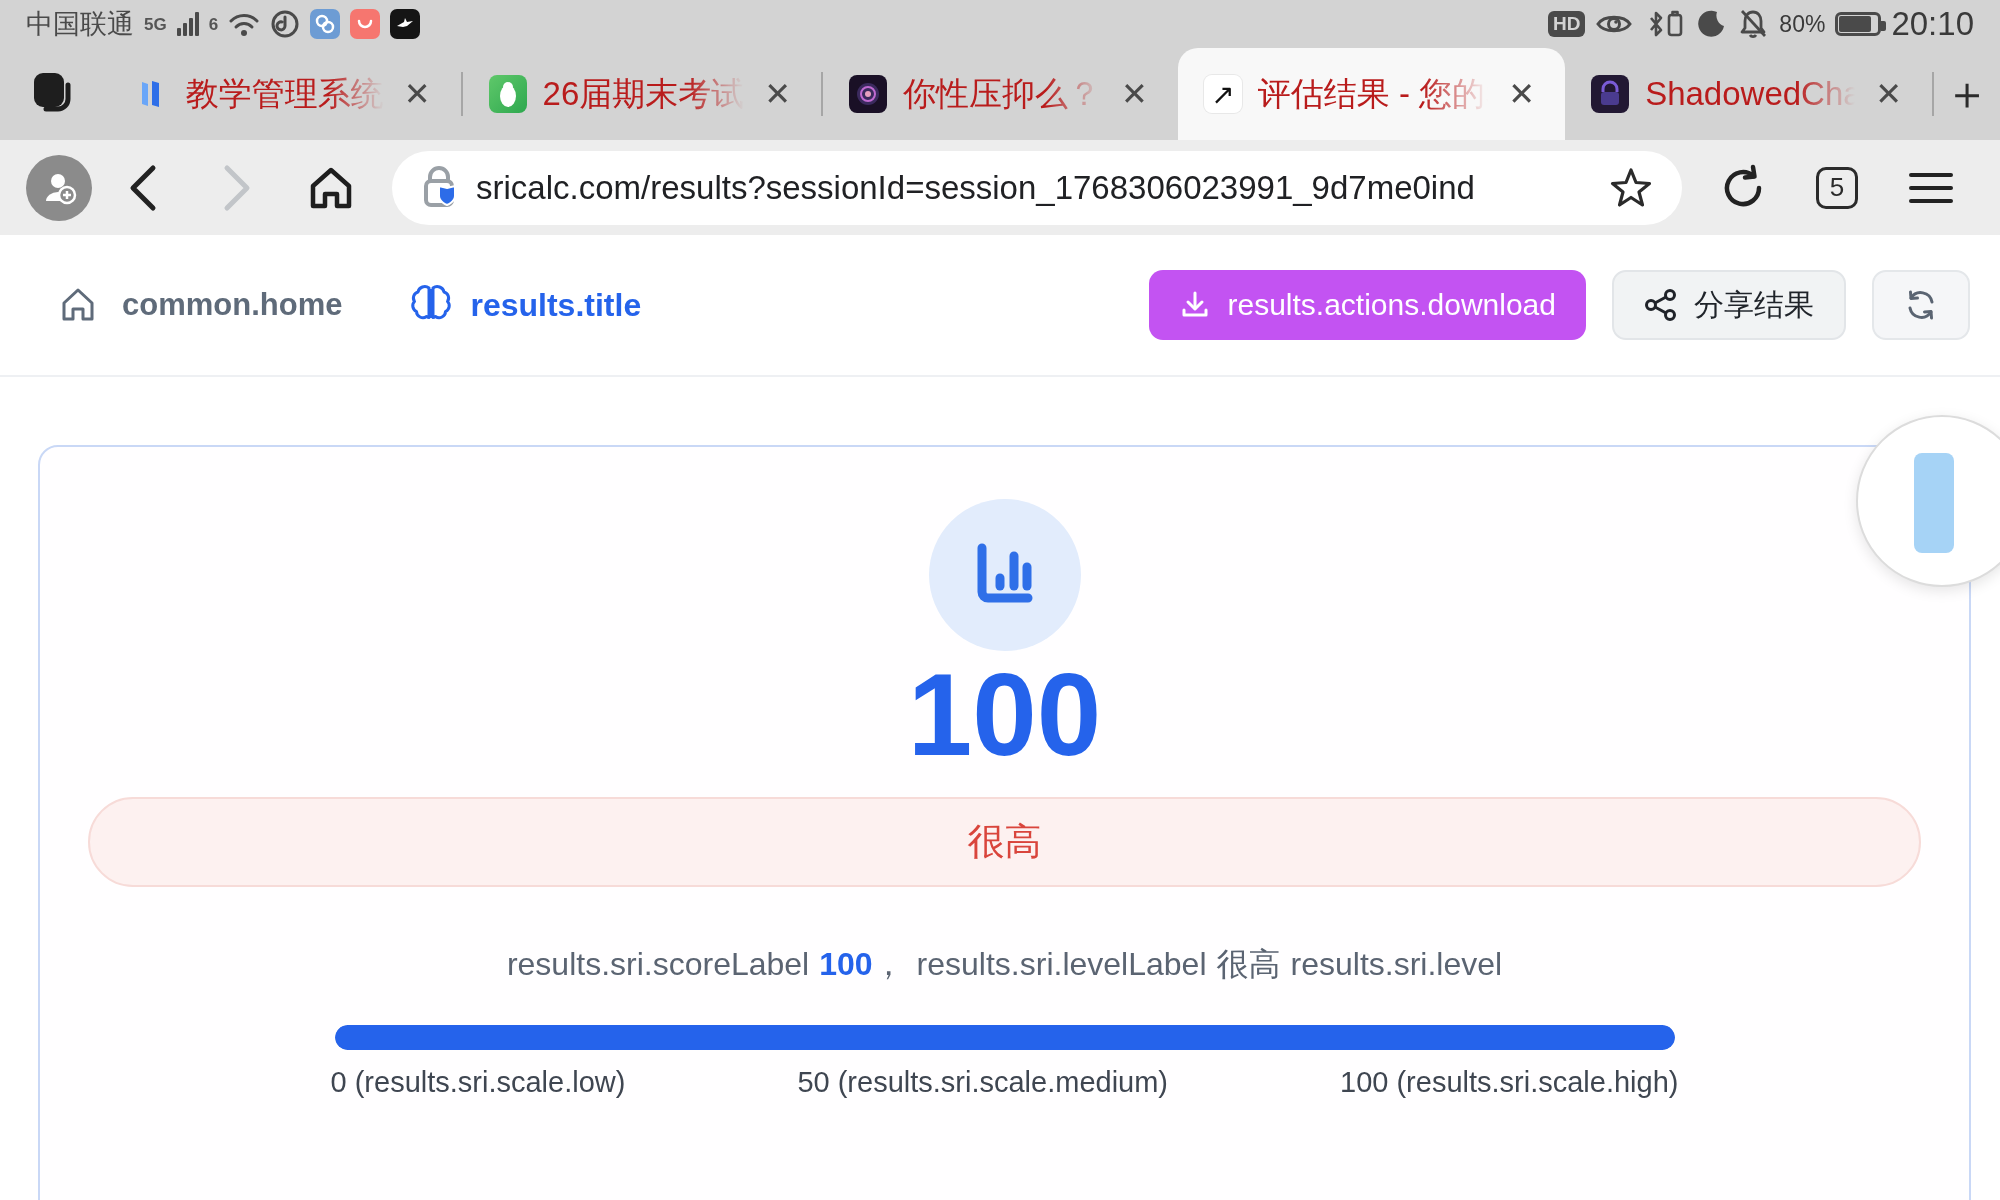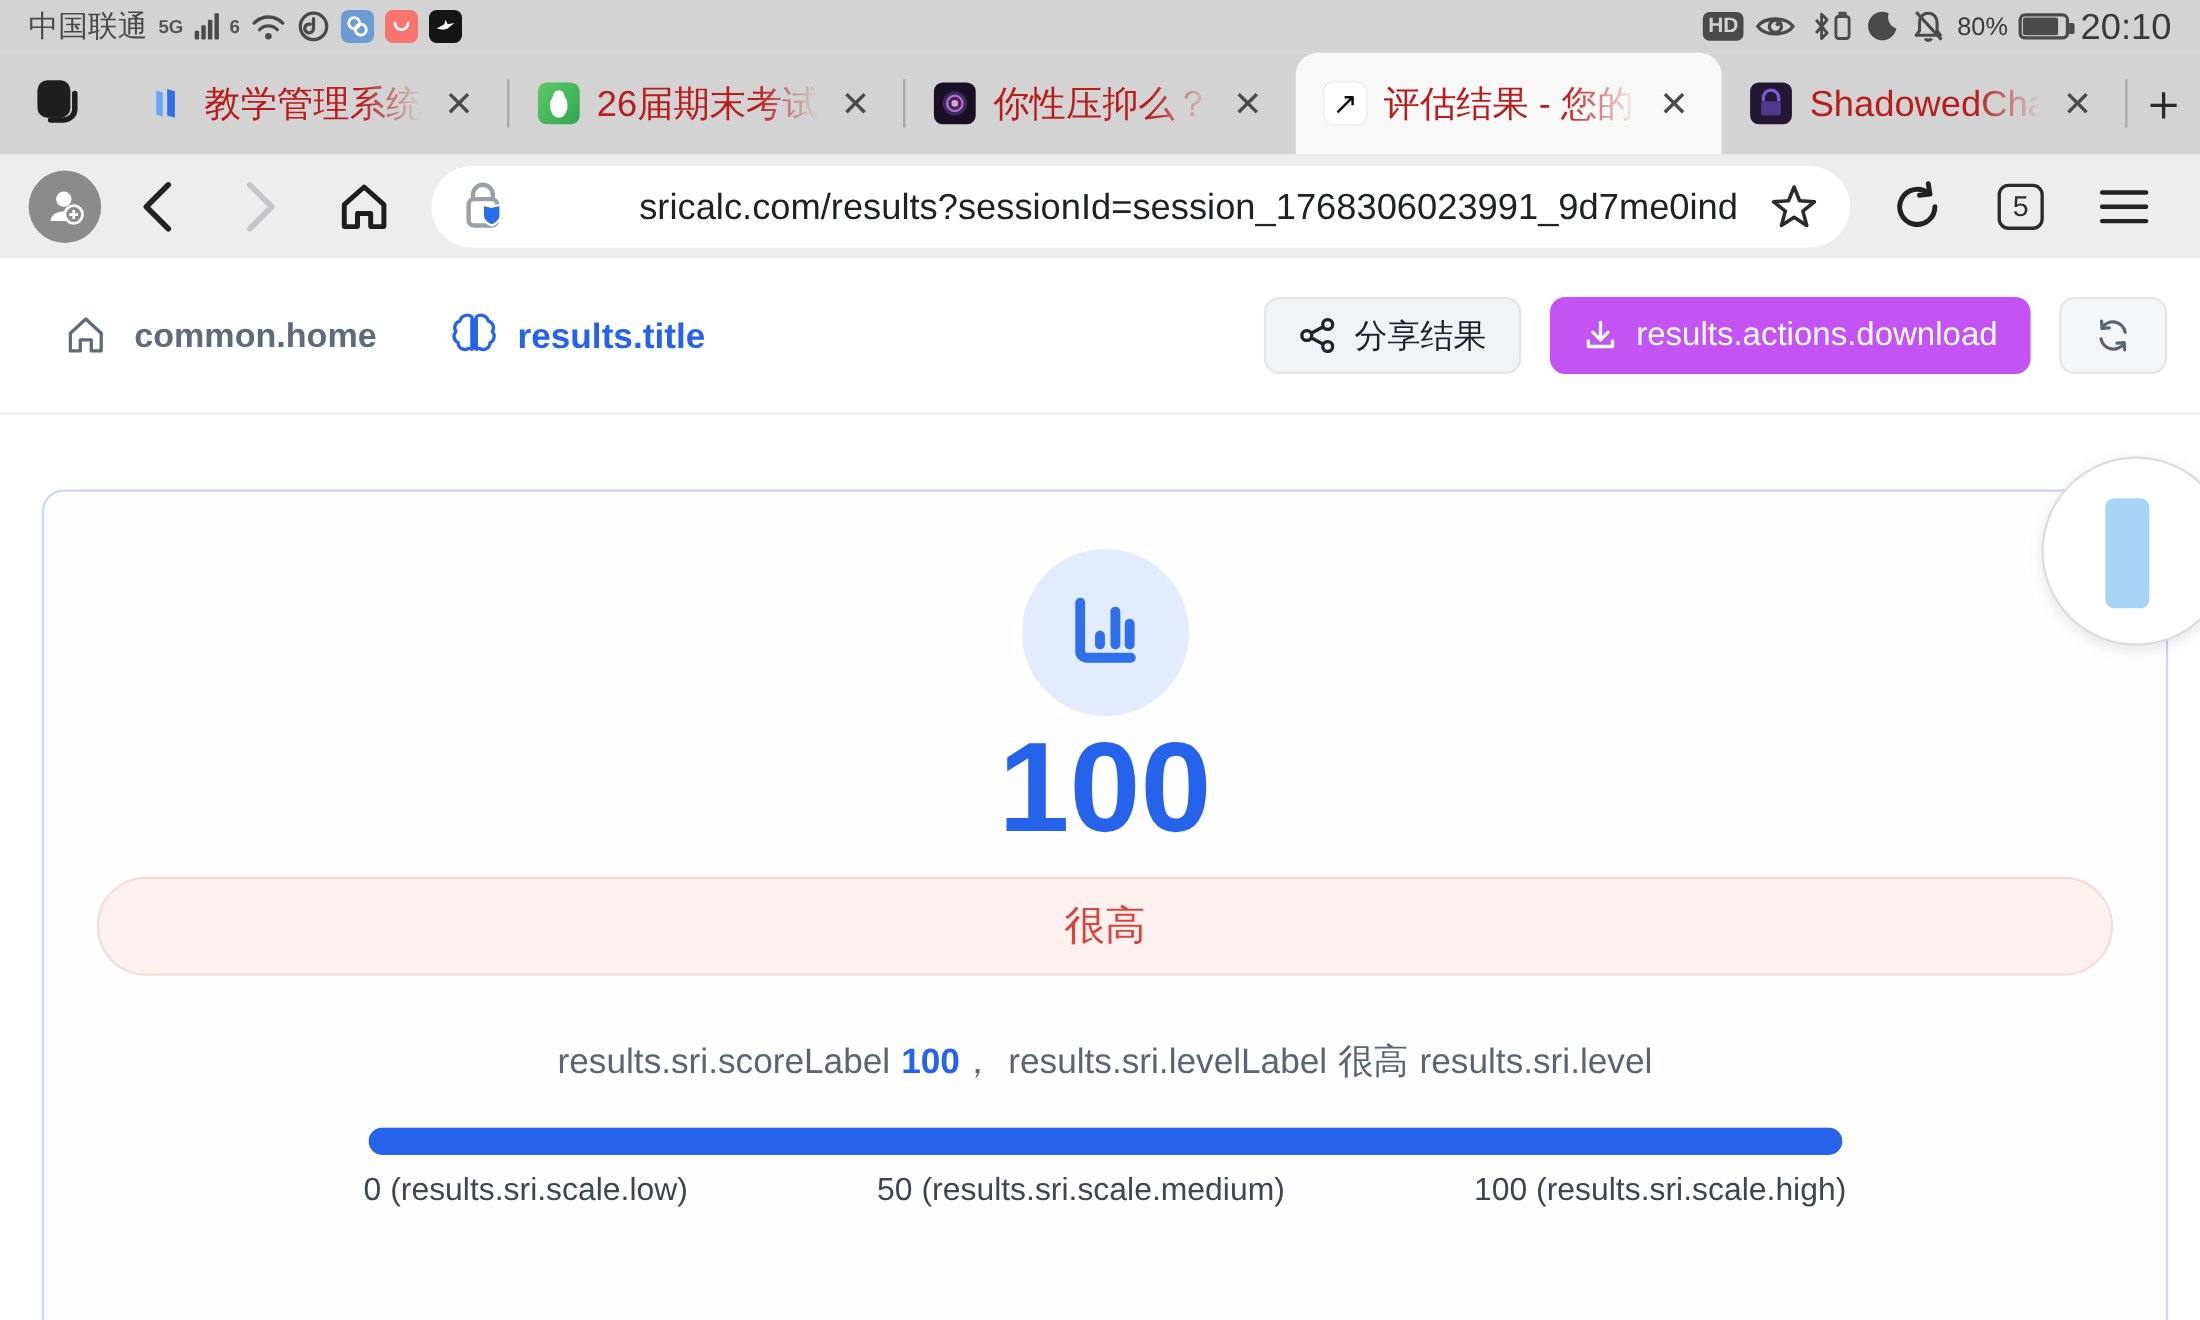--- a/index.html
+++ b/index.html
@@ -45,21 +45,21 @@
   .newtab { display:flex; align-items:center; justify-content:center; width:70px;
     font-size:46px; color:#2b2b2b; }
 
   
   #toolbar { position:absolute; left:0; top:140px; width:2000px; height:95px;
     background:#ededed; display:flex; align-items:center; padding:0 26px; gap:8px; }
   .avatar { width:66px; height:66px; border-radius:50%; background:#8b8b8b;
     display:flex; align-items:center; justify-content:center; }
   .toolbtn { width:86px; height:86px; display:flex; align-items:center; justify-content:center; }
   .urlpill { flex:1; height:74px; background:#fff; border-radius:37px; display:flex;
-    align-items:center; padding:0 28px; gap:28px; margin:0 10px;text-align:right; }
+    align-items:center; padding:0 28px; gap:16px; margin:0 10px; }
   .urltext { flex:1; font-size:33px; color:#202124; white-space:nowrap; overflow:hidden; }
   .tabcount { width:42px; height:42px; border:3.5px solid #2b2b2b; border-radius:10px;
     display:flex; align-items:center; justify-content:center; font-size:26px; color:#2b2b2b; }
 
   
   #pagenav { position:absolute; left:0; top:235px; width:2000px; height:142px; background:#fff;
     border-bottom:2px solid #eef0f3; display:flex; align-items:center; padding:0 30px; }
   .nav-home { display:flex; align-items:center; gap:24px; margin-left:28px; }
   .nav-home-label { font-size:31px; color:#5f6b7a;font-weight:bold; }
   .nav-title-wrap { display:flex; align-items:center; gap:16px; margin-left:66px; }
@@ -318,42 +318,42 @@
       <span class="nav-home-label">common.home</span>
     </div>
     <div class="nav-title-wrap">
       <svg width="46" height="46" viewBox="0 0 46 46">
           <path d="M21 6 c-4 -3 -10 -1 -11 4 c-4 1 -6 6 -3.5 9.5 c-3 3 -2 8 2 10 c0 5 6 8 10 5 c1.5 1 2.5 1 2.5 1 V6.5 c0 0 0 -0.2 0 -0.5 Z M25 6 c4 -3 10 -1 11 4 c4 1 6 6 3.5 9.5 c3 3 2 8 -2 10 c0 5 -6 8 -10 5 c-1.5 1 -2.5 1 -2.5 1 V6.5 c0 0 0 -0.2 0 -0.5 Z" fill="none" stroke="#2563eb" stroke-width="3" stroke-linejoin="round"></path>
           <line x1="23" y1="7" x2="23" y2="36" stroke="#2563eb" stroke-width="3"></line>
         </svg>
       <span class="nav-title">results.title</span>
     </div>
     <div class="nav-actions">
+      <button class="btn btn-download">
+        <svg width="32" height="32" viewBox="0 0 32 32">
+            <g fill="none" stroke="#fff" stroke-width="3" stroke-linecap="round" stroke-linejoin="round">
+              <line x1="16" y1="4" x2="16" y2="19"></line>
+              <polyline points="9,13 16,20 23,13"></polyline>
+              <path d="M5 21 v5 h22 v-5"></path>
+            </g>
+          </svg>
+        <span>results.actions.download</span>
+      </button>
       <button class="btn btn-share">
         <svg width="34" height="34" viewBox="0 0 34 34">
             <g fill="none" stroke="#1f2329" stroke-width="3">
               <circle cx="26" cy="7" r="4.5"></circle>
               <circle cx="7" cy="17" r="4.5"></circle>
               <circle cx="26" cy="27" r="4.5"></circle>
               <line x1="11" y1="15" x2="22" y2="9"></line>
               <line x1="11" y1="19" x2="22" y2="25"></line>
             </g>
           </svg>
         <span>分享结果</span>
       </button>
-      <button class="btn btn-download">
-        <svg width="32" height="32" viewBox="0 0 32 32">
-            <g fill="none" stroke="#fff" stroke-width="3" stroke-linecap="round" stroke-linejoin="round">
-              <line x1="16" y1="4" x2="16" y2="19"></line>
-              <polyline points="9,13 16,20 23,13"></polyline>
-              <path d="M5 21 v5 h22 v-5"></path>
-            </g>
-          </svg>
-        <span>results.actions.download</span>
-      </button>
       <button class="btn btn-retake">
         <svg width="34" height="34" viewBox="0 0 34 34">
             <g fill="none" stroke="#5a6472" stroke-width="3" stroke-linecap="round" stroke-linejoin="round">
               <path d="M28 14 a11.5 11.5 0 0 0 -21 -4"></path>
               <polyline points="6.5,4 7,10.5 13.5,10"></polyline>
               <path d="M6 20 a11.5 11.5 0 0 0 21 4"></path>
               <polyline points="27.5,30 27,23.5 20.5,24"></polyline>
             </g>
           </svg>
       </button>

